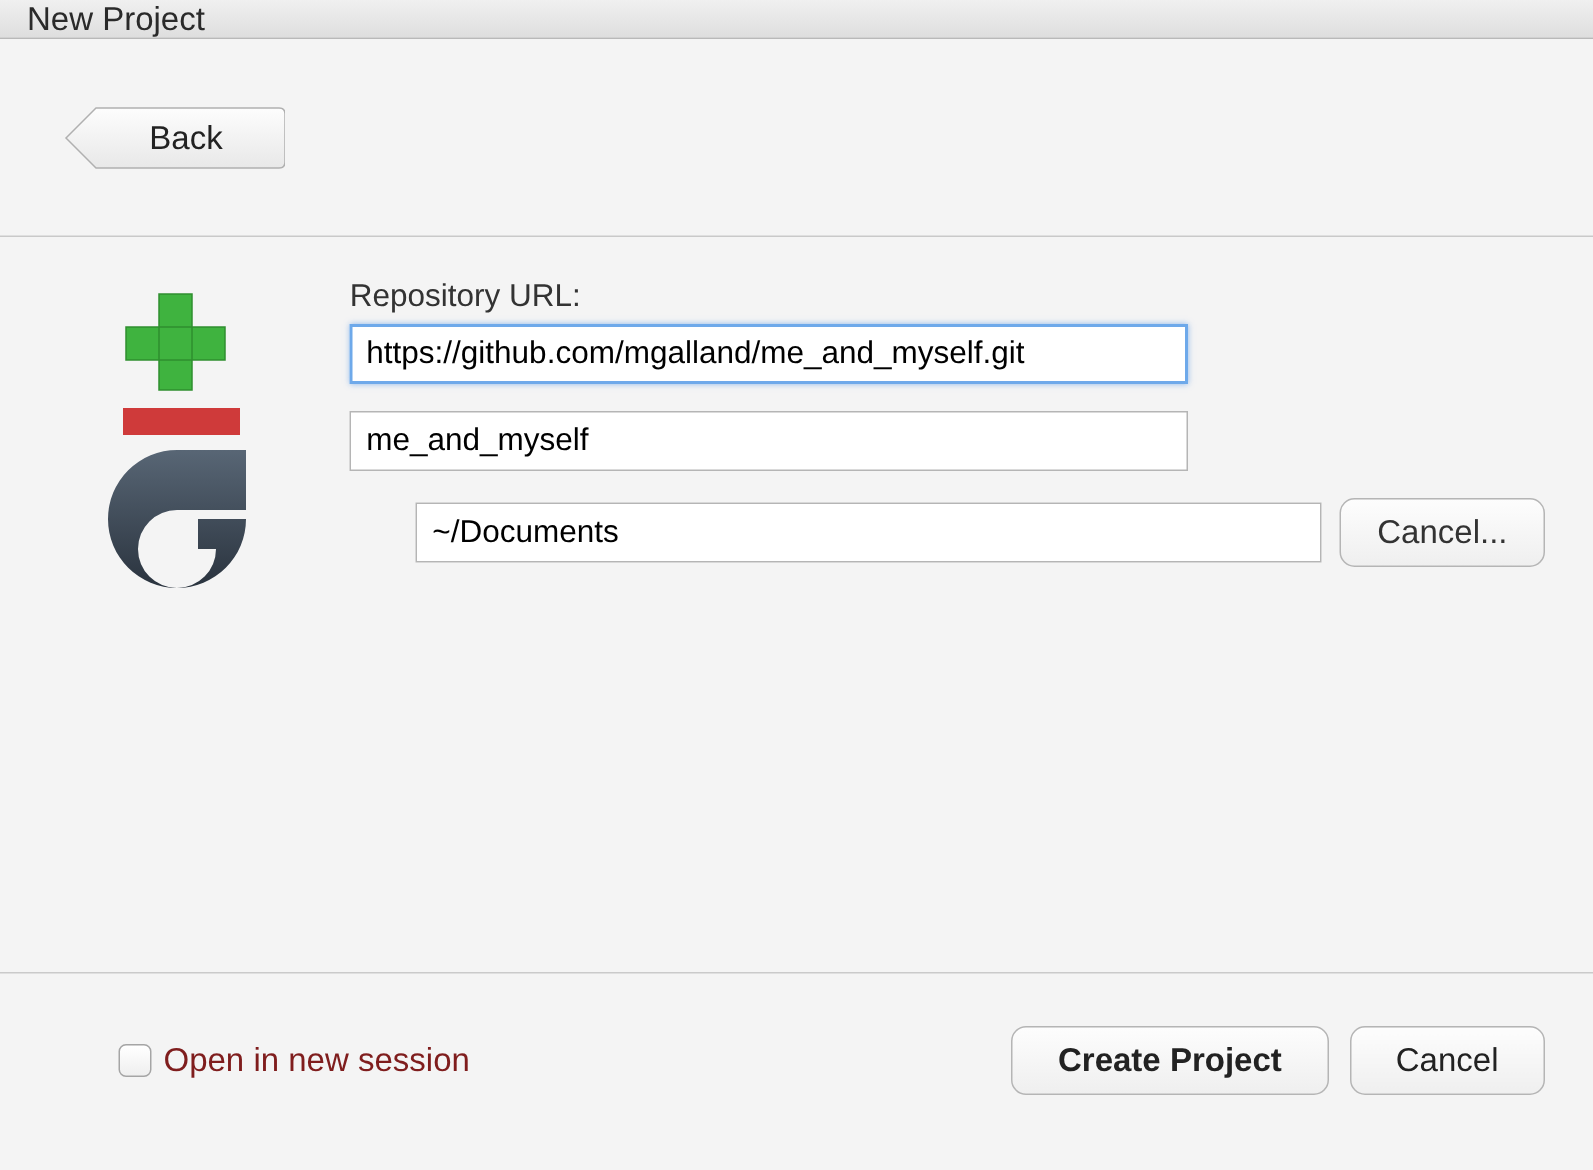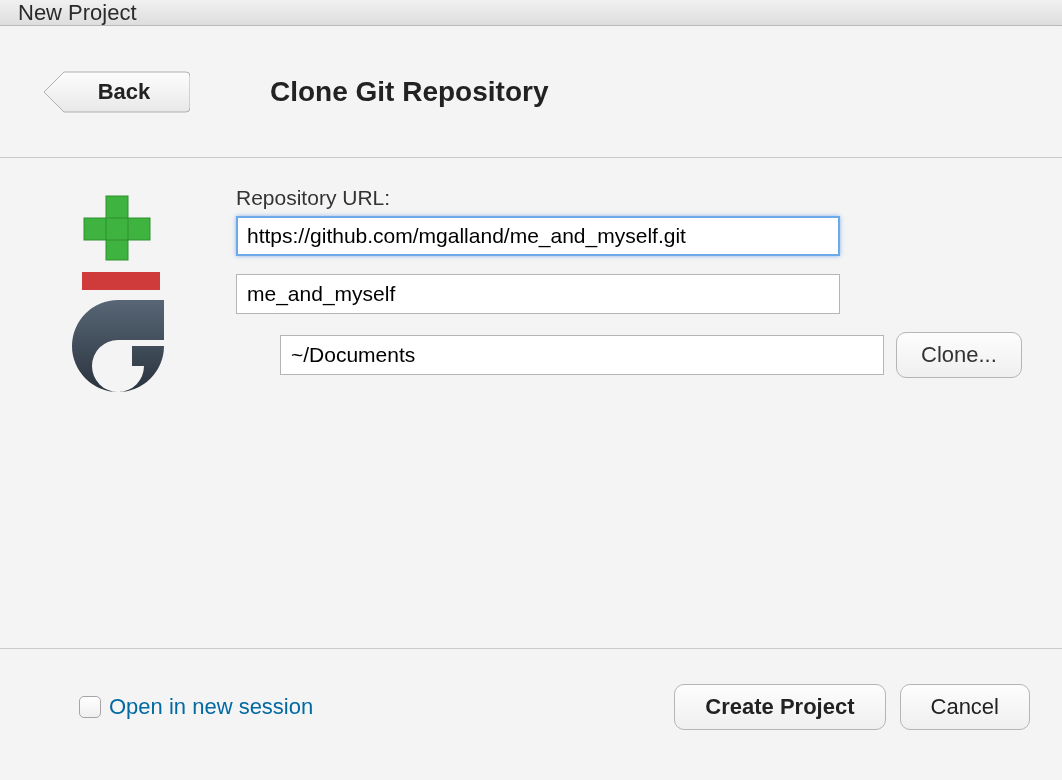--- a/index.html
+++ b/index.html
@@ -29,21 +29,20 @@
       background: #f4f4f4;
       border-bottom: 1px solid #c9c9c9;
       display: flex;
       align-items: center;
       padding: 0 40px;
     }
     .back-btn-wrap {
       width: 150px;
       display: flex;
       align-items: center;
-      font-weight: bold;
     }
     .back-btn {
       position: relative;
       height: 48px;
       display: flex;
       align-items: center;
       cursor: pointer;
     }
     .back-btn svg {
       display: block;
@@ -84,21 +83,21 @@
     .field-group {
       margin-bottom: 18px;
     }
     .field-label {
       font-size: 21px;
       color: #333;
       margin-bottom: 6px;
       display: block;
     }
     .field-input {
-      width: 604px;
+      width: 559px;
       height: 40px;
       font-size: 21px;
       padding: 4px 10px;
       border: 1px solid #b5b5b5;
       background: #fff;
       font-family: inherit;
       outline: none;
     }
     .field-input.focused {
       border: 2px solid #6ea9ea;
@@ -131,21 +130,21 @@
       background: #f4f4f4;
       display: flex;
       align-items: center;
       padding: 0 32px;
     }
     .checkbox-wrap {
       display: flex;
       align-items: center;
       gap: 8px;
       font-size: 22px;
-      color: #0369a1;
+      color: #7f1d1d;
       cursor: pointer;
       padding-left: 47px;
     }
     .checkbox-box {
       width: 22px;
       height: 22px;
       border: 1px solid #a5a5a5;
       border-radius: 5px;
       background: linear-gradient(#ffffff, #efefef);
     }
@@ -182,21 +181,20 @@
         <defs>
           <linearGradient id="bg1" x1="0" y1="0" x2="0" y2="1">
             <stop offset="0" stop-color="#fdfdfd"></stop>
             <stop offset="1" stop-color="#e8e8e8"></stop>
           </linearGradient>
         </defs>
       </svg>
       <span class="label">Back</span>
     </div>
   </div>
-  <div class="page-title">Clone Git Repository</div>
 </div>
 
 <div class="content-area">
   <div class="icon-col">
     <svg width="110" height="210" viewBox="0 0 110 210">
 
       <rect x="44" y="6" width="22" height="64" fill="#3fb33f"></rect>
       <rect x="22" y="28" width="66" height="22" fill="#3fb33f"></rect>
       <rect x="44" y="6" width="22" height="64" fill="none" stroke="#2f8f2f" stroke-width="1"></rect>
       <rect x="22" y="28" width="66" height="22" fill="none" stroke="#2f8f2f" stroke-width="1"></rect>
@@ -228,21 +226,21 @@
       <input type="text" class="field-input focused" value="https://github.com/mgalland/me_and_myself.git" style="">
     </div>
 
     <div class="field-group">
       <input type="text" class="field-input" value="me_and_myself" style="">
     </div>
 
     <div class="field-group">
       <div class="row-inline">
         <input type="text" class="field-input" value="~/Documents" style="">
-        <button class="browse-btn">Clone...</button>
+        <button class="browse-btn">Cancel...</button>
       </div>
     </div>
 
   </div>
 </div>
 
 <div class="footer-area">
   <label class="checkbox-wrap">
     <span class="checkbox-box"></span>
     <span>Open in new session</span>

